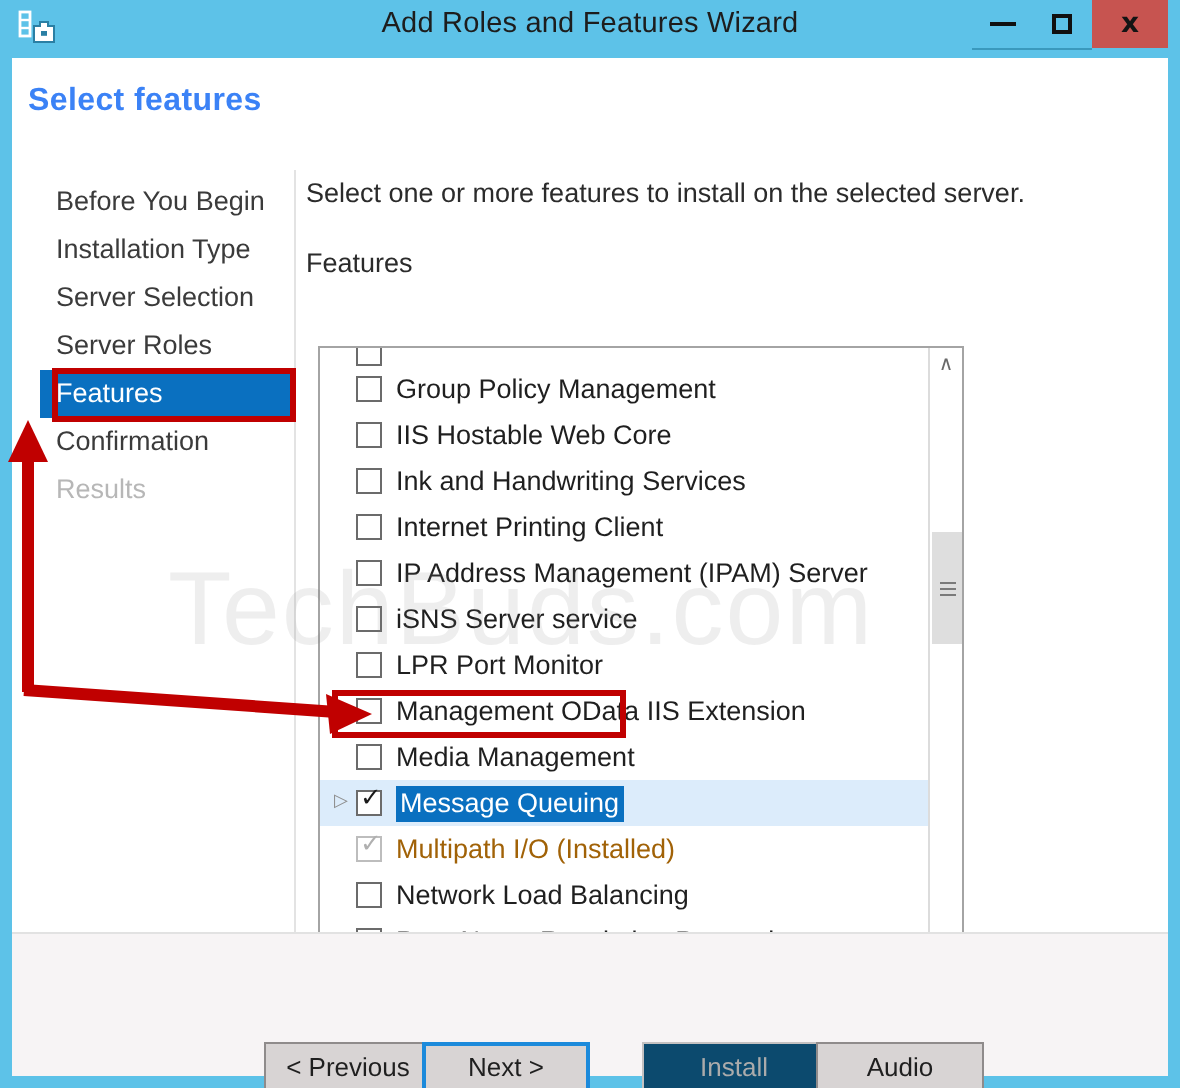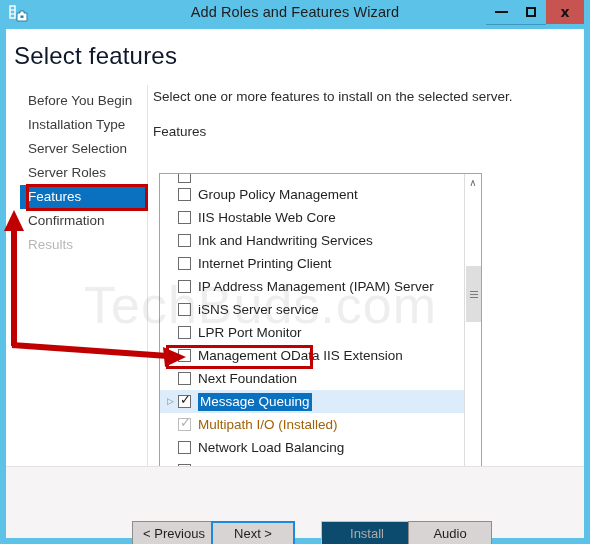--- a/index.html
+++ b/index.html
@@ -93,23 +93,23 @@
     width: 578px;
     height: 509px;
     background: #ffffff;
     box-sizing: border-box;
   }
 
   
   #page-title {
     position: absolute;
     left: 8px; top: 13px;
-    font-size: 24px;
-    color: #0f172a;
-    font-weight: normal;
+    font-size: 16px;
+    color: #3b82f6;
+    font-weight: bold;
     letter-spacing: .2px;
   }
 
   
   #nav {
     position: absolute;
     left: 14px; top: 60px;
     width: 128px;
   }
   .nav-item {
@@ -475,21 +475,21 @@
 
         <div class="list-row">
           <span class="expander"></span>
           <span class="cbox"></span>
           <span class="row-label">Management OData IIS Extension</span>
         </div>
 
         <div class="list-row">
           <span class="expander"></span>
           <span class="cbox"></span>
-          <span class="row-label">Next Foundation</span>
+          <span class="row-label">Media Management</span>
         </div>
 
         <div class="list-row selected">
           <span class="expander">▷</span>
           <span class="cbox">
             <span class="tick">✓</span>
           </span>
           <span class="row-label highlight">Message Queuing</span>
         </div>
 

